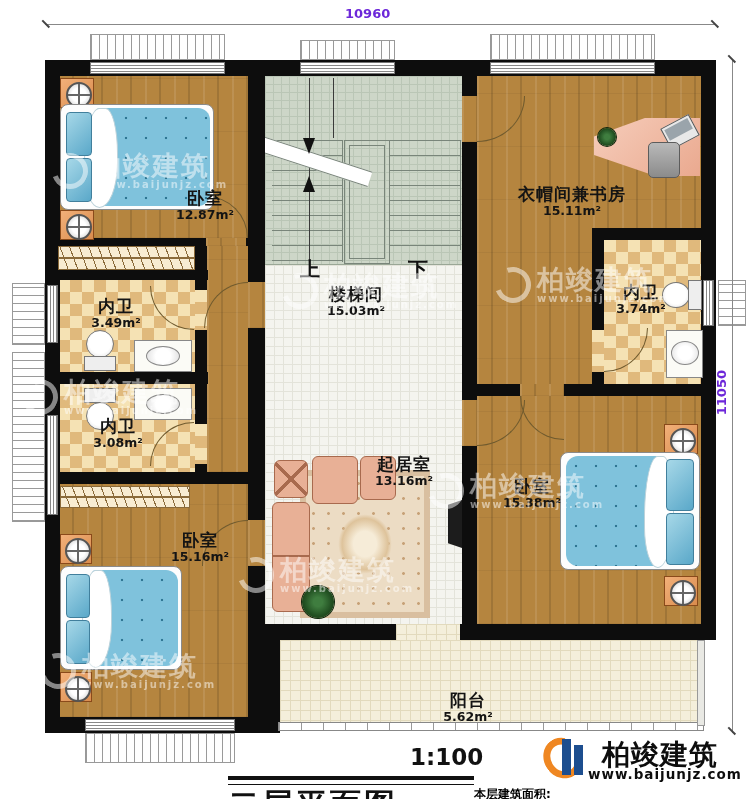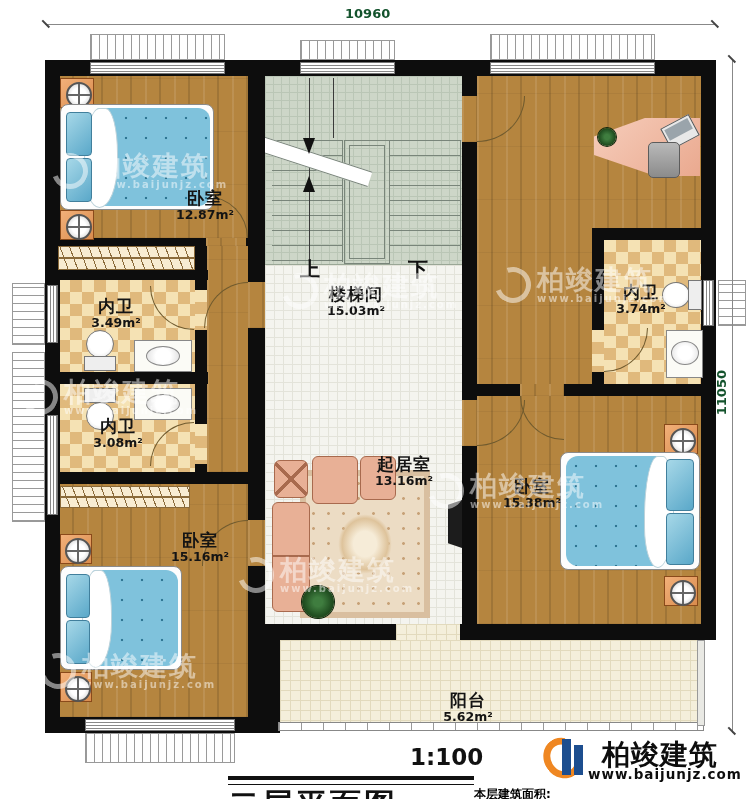--- a/index.html
+++ b/index.html
@@ -71,21 +71,21 @@
   .break{background:#fff;border-top:1px solid #79857a;border-bottom:1px solid #79857a;}
   .runline{background:#3a3a3a;}
   .arrow{width:0;height:0;}
   
   .wm{position:absolute;display:flex;align-items:center;gap:6px;opacity:.5;pointer-events:none;}
   .wm-mark{width:26px;height:26px;border:5px solid #fff;border-radius:50%;border-left-color:transparent;transform:rotate(25deg);flex:none;}
   .wm-cn{color:#fff;font-weight:bold;font-size:27px;letter-spacing:2px;line-height:1;white-space:nowrap;}
   .wm-url{color:#fff;font-weight:bold;font-size:10px;letter-spacing:2px;white-space:nowrap;}
   
   .dimline{background:#888;}
-  .dimtext{position:absolute;font-size:13px;font-weight:bold;color:#14532d;}
+  .dimtext{position:absolute;font-size:13px;font-weight:bold;color:#6d28d9;}
   .tick{position:absolute;width:10px;height:1.5px;background:#444;transform:rotate(45deg);}
   
   .tb-title{position:absolute;font-size:31px;font-weight:bold;color:#111;letter-spacing:3px;white-space:nowrap;}
   .tb-scale{position:absolute;font-size:23px;font-weight:bold;color:#111;}
   .tb-under{position:absolute;border-top:4px solid #111;border-bottom:1.5px solid #111;height:4px;}
   .tb-small{position:absolute;font-size:12px;font-weight:bold;color:#000000;line-height:1.55;white-space:nowrap;margin-top:43px;}
   .tb-brand{position:absolute;font-size:28px;font-weight:900;color:#0d0d0d;letter-spacing:1px;white-space:nowrap;}
   .tb-url{position:absolute;font-size:13.5px;font-weight:900;color:#0d0d0d;letter-spacing:1px;white-space:nowrap;}
   .logo-arc{position:absolute;width:38px;height:42px;border:7px solid #ef8722;border-radius:50%;border-right-color:transparent;transform:rotate(-35deg);box-sizing:border-box;}
   .logo-bar{position:absolute;background:#1d4e8f;}
@@ -247,20 +247,24 @@
   <div class="abs pillow" style="left:66px;top:574px;width:22px;height:42px;"></div>
   <div class="abs pillow" style="left:66px;top:620px;width:22px;height:42px;"></div>
   <div class="abs nstand" style="left:60px;top:672px;width:32px;height:30px;">
       <div class="lamp" style="left:4px;top:3px;width:22px;height:22px;"></div>
     </div>
 
   <div class="rlabel" style="left:205px;top:190px;">
     <div class="rname">卧室</div>
     <div class="rarea">12.87m²</div>
   </div>
+  <div class="rlabel" style="left:572px;top:186px;">
+    <div class="rname">衣帽间兼书房</div>
+    <div class="rarea">15.11m²</div>
+  </div>
   <div class="rlabel" style="left:116px;top:298px;">
     <div class="rname">内卫</div>
     <div class="rarea">3.49m²</div>
   </div>
   <div class="rlabel" style="left:641px;top:284px;">
     <div class="rname">内卫</div>
     <div class="rarea">3.74m²</div>
   </div>
   <div class="rlabel" style="left:118px;top:418px;">
     <div class="rname">内卫</div>

